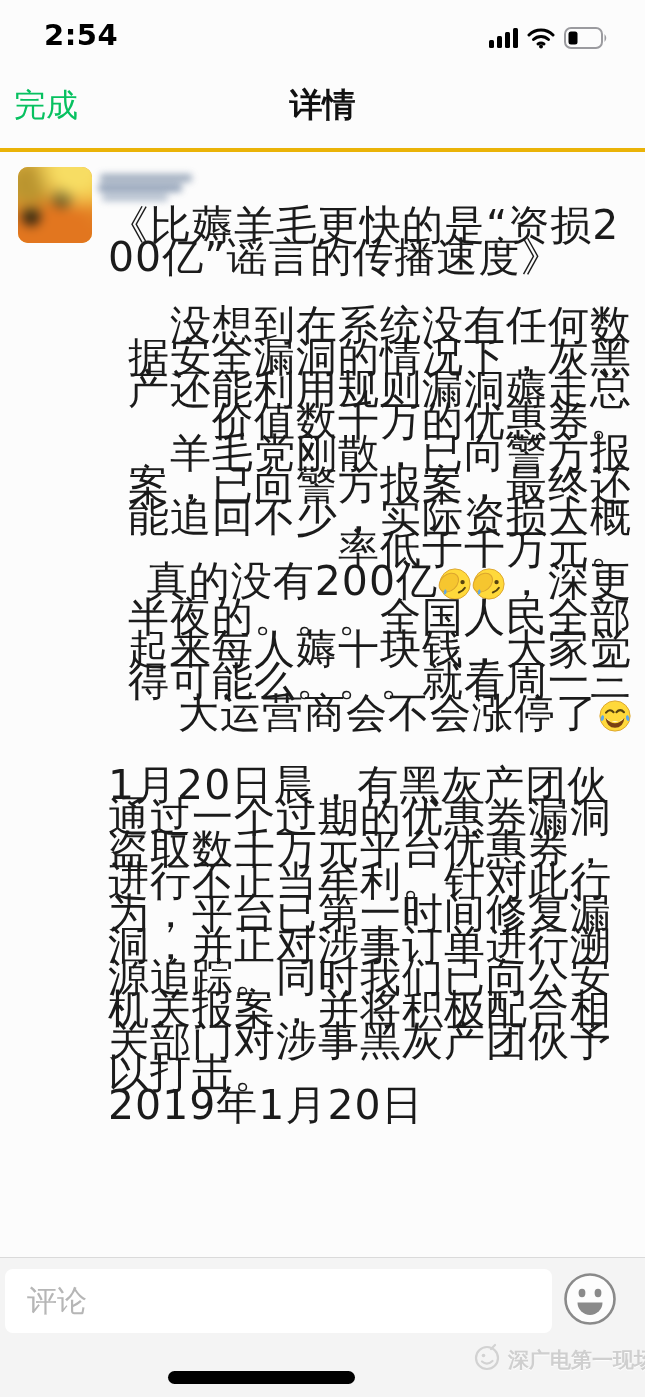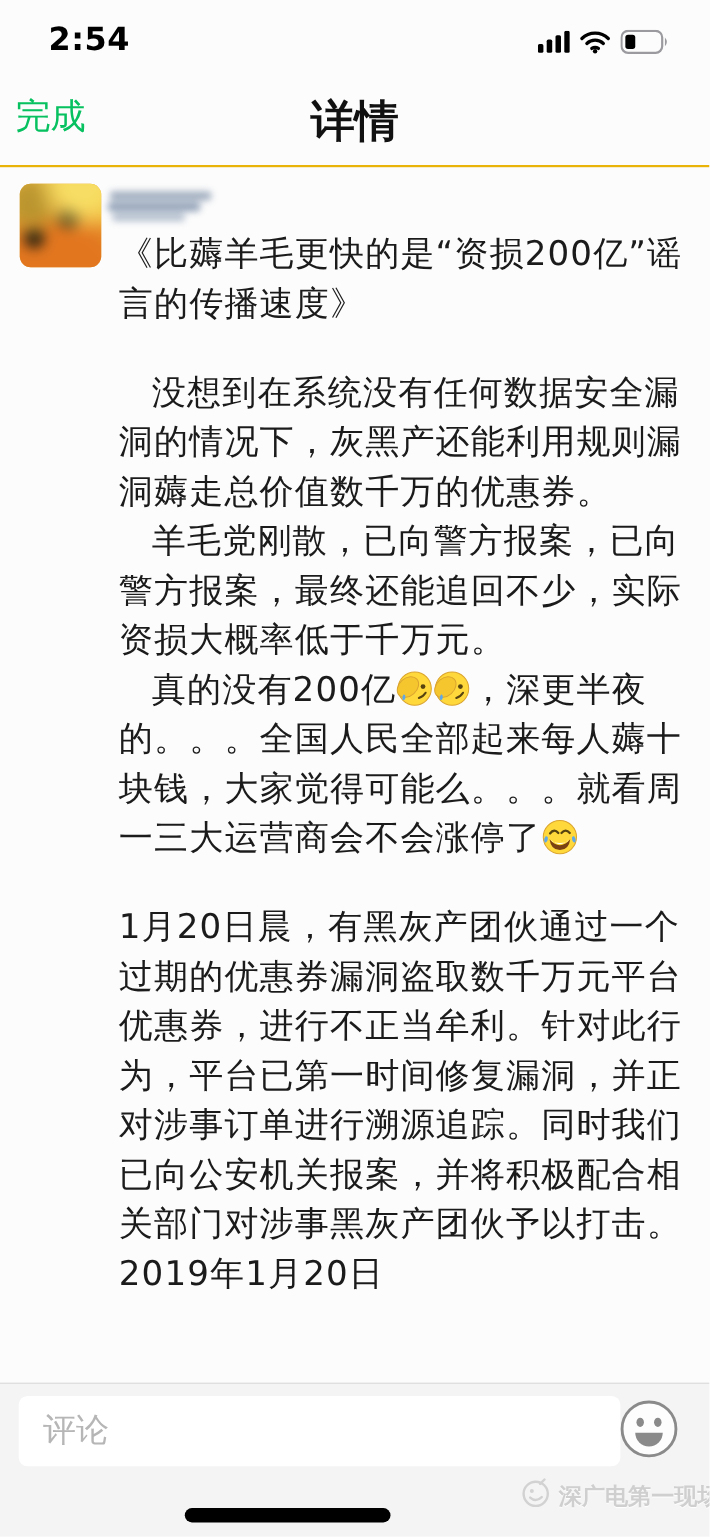--- a/index.html
+++ b/index.html
@@ -11,23 +11,23 @@
     overflow:hidden;
     color:#1b1b1b;
   }
 
   
   .status-bar { position:absolute; top:0; left:0; width:634px; height:60px; background:#fcfcfc; }
   .status-time { position:absolute; left:44px; top:18px; font-size:29px; font-weight:600; letter-spacing:0.5px; color:#000; }
   .status-icons { position:absolute; right:26px; top:27px; display:flex; align-items:center; gap:9px; }
 
   
-  .nav-bar { position:absolute; top:60px; left:0; width:645px; height:92px; background:#fcfcfc; border-bottom:2px solid #eab308; }
+  .nav-bar { position:absolute; top:60px; left:0; width:645px; height:92px; background:#fcfcfc; border-bottom:4px solid #eab308; }
   .nav-done { position:absolute; left:14px; top:24px; font-size:32px; color:#07C160; cursor:pointer; }
-  .nav-title { position:absolute; left:0; top:23px; width:100%; text-align:center; font-size:40px; font-weight:600; color:#111; }
+  .nav-title { position:absolute; left:0; top:23px; width:100%; text-align:center; font-size:33px; font-weight:600; color:#111; }
 
   
   .avatar {
     position:absolute; left:18px; top:167px; width:74px; height:76px;
     border-radius:10px; overflow:hidden; background:#e8a52e;
   }
   .avatar::before {
     content:""; position:absolute; inset:-12%;
     background:
       radial-gradient(circle at 72% 12%, #f7dd63 0 16%, rgba(247,221,99,0) 42%),
@@ -40,36 +40,36 @@
   }
   .username-redacted { position:absolute; left:98px; top:173px; width:100px; height:32px; filter:blur(3.5px); opacity:.75; }
   .username-redacted .streak { position:absolute; border-radius:3px; }
   .username-redacted .s1 { left:2px; top:1px;  width:92px; height:8px;  background:#7e90a8; }
   .username-redacted .s2 { left:0;   top:11px; width:84px; height:8px;  background:#6d82a0; }
   .username-redacted .s3 { left:4px; top:21px; width:66px; height:7px;  background:#97a7bc; }
 
   
   .post-body {
     position:absolute; left:108px; top:209px; width:524px;
-    font-size:31px; line-height:45px; letter-spacing:1px; color:#1b1b1b;
+    font-size:41px; line-height:32px; letter-spacing:1px; color:#1b1b1b;
     word-break:break-all;
   }
   .post-block { margin:0; }
   .post-block.gap { margin-top:36px; }
-  .post-block.indent { text-indent:30px; }
+  .post-block.indent { text-indent:30px;text-align:right; }
   .inline-emoji { display:inline-block; width:34px; height:34px; vertical-align:-6px; }
   .inline-emoji svg { width:100%; height:100%; display:block; }
 
   
   .comment-bar {
     position:absolute; left:0; top:1257px; width:645px; height:140px;
     background:#f4f4f4; border-top:1px solid #dadada;
   }
   .comment-input {
-    position:absolute; left:17px; top:11px; width:547px; height:64px;
+    position:absolute; left:5px; top:11px; width:547px; height:64px;
     background:#ffffff; border:none; border-radius:8px;
     font-family:Liberation Serif, serif; font-size:30px; padding:0 22px; color:#333; outline:none;
   }
   .comment-input::placeholder { color:#b6b6b6; }
   .emoji-button { position:absolute; left:563px; top:14px; width:54px; height:54px; cursor:pointer; }
 
   
   .home-indicator { position:absolute; left:168px; top:1371px; width:187px; height:13px; border-radius:7px; background:#000; }
   .watermark {
     position:absolute; left:472px; top:1342px; display:flex; align-items:center; gap:6px;

